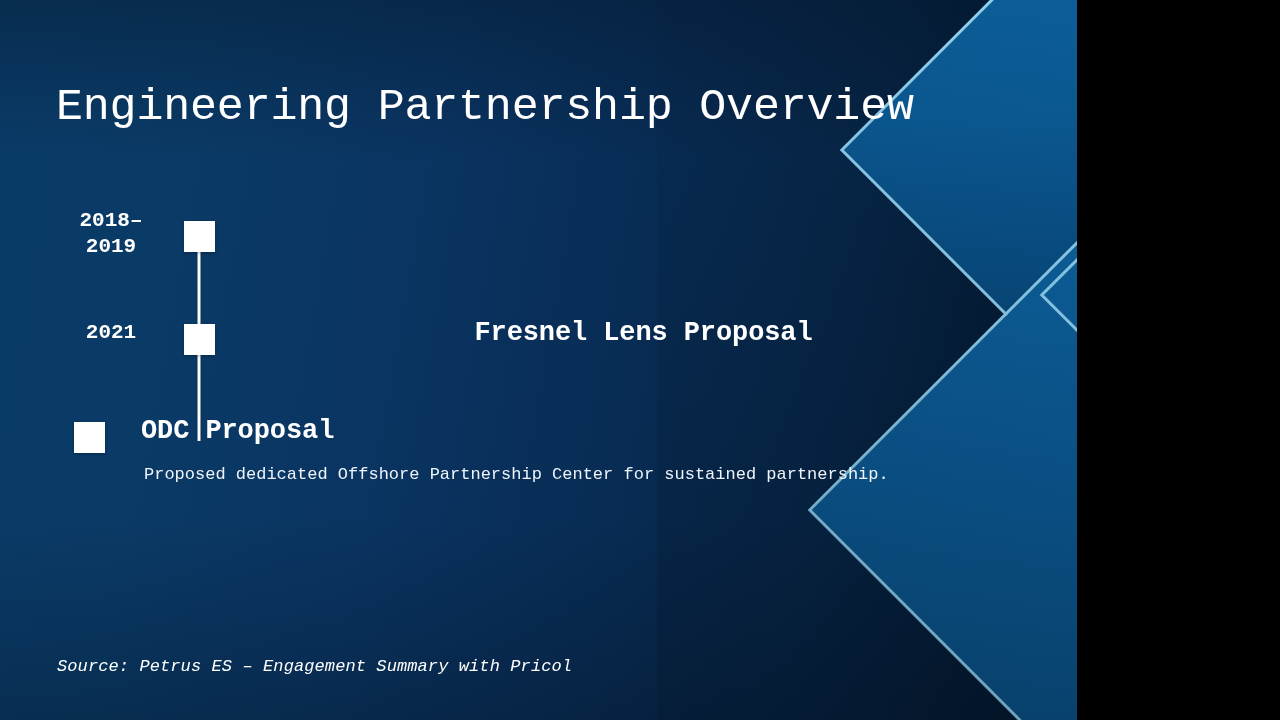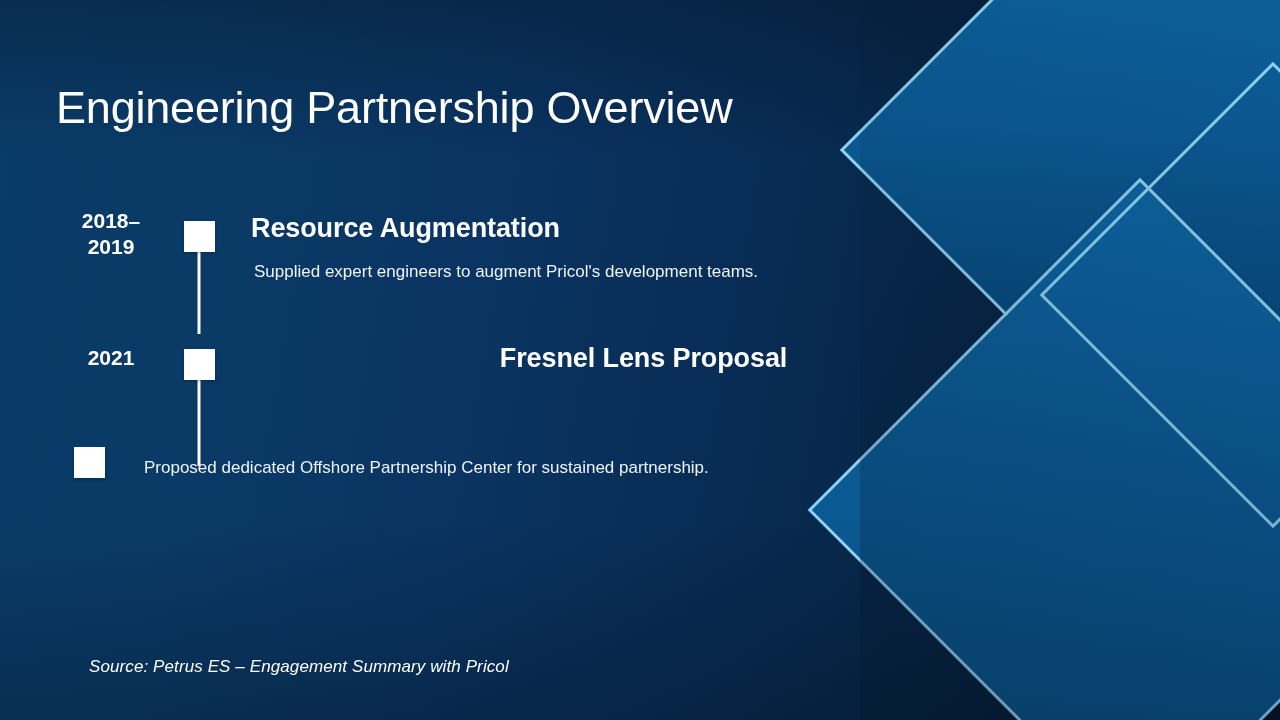--- a/index.html
+++ b/index.html
@@ -3,24 +3,24 @@
 <meta charset="utf-8">
 <title>Engineering Partnership Overview</title>
 <style>
   html, body {
     margin: 0;
     padding: 0;
     background: #000;
   }
   #slide {
     position: relative;
-    width: 1280px;
+    width: 1077px;
     height: 720px;
     overflow: hidden;
-    font-family: Liberation Sans, sans-serif;
+    font-family: Liberation Mono, monospace;
     background: #0f172a;
     -webkit-font-smoothing: antialiased;
   }
 
   
   .bg-base {
     position: absolute;
     inset: 0;
     background: linear-gradient(100deg,
         #0a3c69 0%,
@@ -196,21 +196,20 @@
   
   .source {
     position: absolute;
     left: 57px;
     top: 657px;
     font-size: 17px;
     font-style: italic;
     font-weight: 400;
     color: #ffffff;
     letter-spacing: 0.1px;
-    margin-left: 32px;
   }
 </style>
 </head>
 <body>
 
 <div id="slide">
 
   <div class="bg-base"></div>
   <div class="bg-vert"></div>
 
@@ -225,42 +224,39 @@
 
   <div class="timeline">
 
     <div class="tl-row row-1">
       <div class="tl-year">2018–
 2019</div>
       <div class="tl-marker-col">
         <div class="tl-connector conn-1"></div>
         <div class="tl-marker"></div>
       </div>
-      <div class="tl-body">
-        <div class="tl-heading">Resource Augmentation</div>
-        <div class="tl-desc">Supplied expert engineers to augment Pricol's development teams.</div>
-      </div>
     </div>
 
     <div class="tl-row row-2">
       <div class="tl-year">2021</div>
       <div class="tl-marker-col">
         <div class="tl-connector conn-2"></div>
         <div class="tl-marker"></div>
       </div>
       <div class="tl-body">
         <div class="tl-heading">Fresnel Lens Proposal</div>
       </div>
     </div>
 
     <div class="tl-row row-3">
       <div class="tl-marker-col">
         <div class="tl-marker"></div>
       </div>
       <div class="tl-body">
+        <div class="tl-heading">ODC Proposal</div>
         <div class="tl-desc">Proposed dedicated Offshore Partnership Center for sustained partnership.</div>
       </div>
     </div>
 
   </div>
 
   <div class="source">Source: Petrus ES – Engagement Summary with Pricol</div>
 
 </div>
 

